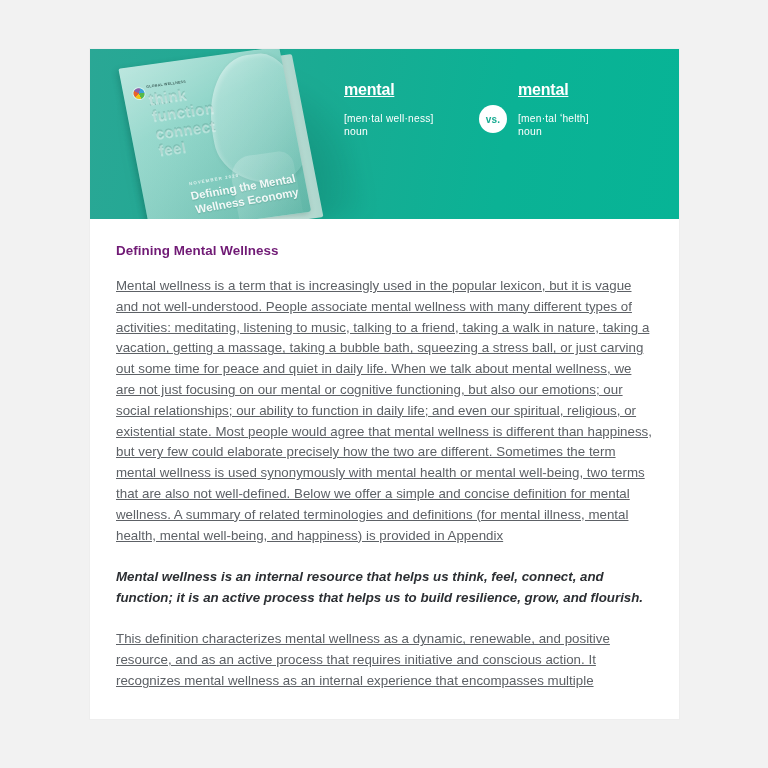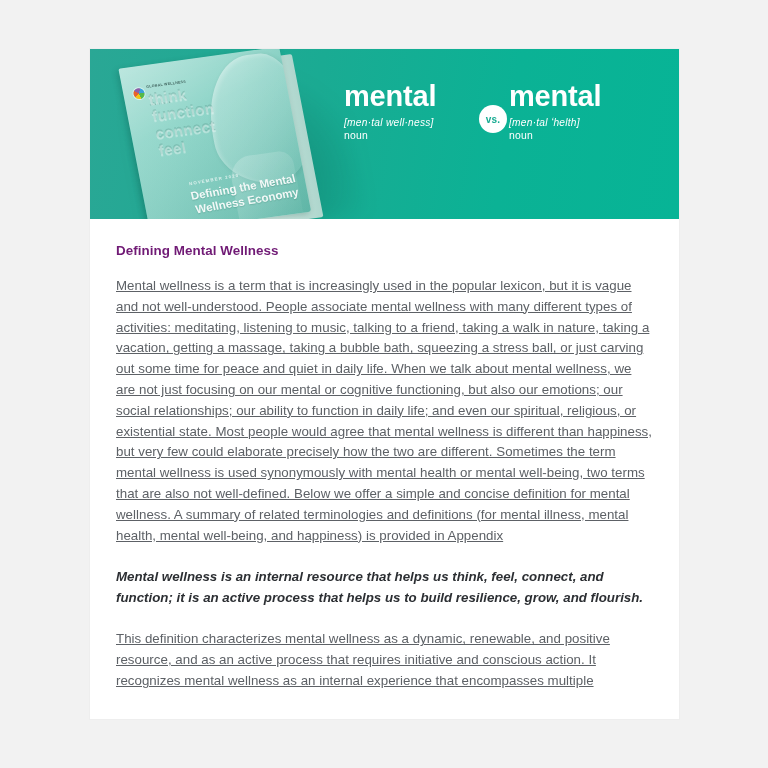--- a/index.html
+++ b/index.html
@@ -193,34 +193,34 @@
     top: 32px;
     right: 6px;
     display: flex;
     align-items: flex-start;
   }
 
   .def-col { width: 133px; }
   .def-col.right { width: 140px; }
 
   .def-word {
-    font-size: 29px;
+    font-size: 16px;
     font-weight: 700;
     line-height: 1.07;
     color: #ffffff;
     letter-spacing: -0.2px;
+    text-decoration: underline;
   }
 
   .def-pron {
-    margin-top: 5px;
+    margin-top: 15px;
     font-size: 10.2px;
     color: #ffffff;
     letter-spacing: 0.25px;
     white-space: nowrap;
-    font-style: italic;
   }
 
   .def-pos {
     margin-top: 2px;
     font-size: 10.4px;
     color: #ffffff;
     letter-spacing: 0.2px;
   }
 
   .vs-badge {
@@ -228,21 +228,21 @@
     height: 28px;
     border-radius: 50%;
     background: #ffffff;
     color: #18ab92;
     font-size: 10px;
     font-weight: 700;
     letter-spacing: 0.2px;
     display: flex;
     align-items: center;
     justify-content: center;
-    margin: 24px 2px 0 2px;
+    margin: 24px 11px 0 2px;
     flex: none;
   }
 
   
   .article-body {
     padding: 24px 26px 0 26px;
   }
 
   .section-heading {
     font-size: 13.4px;

